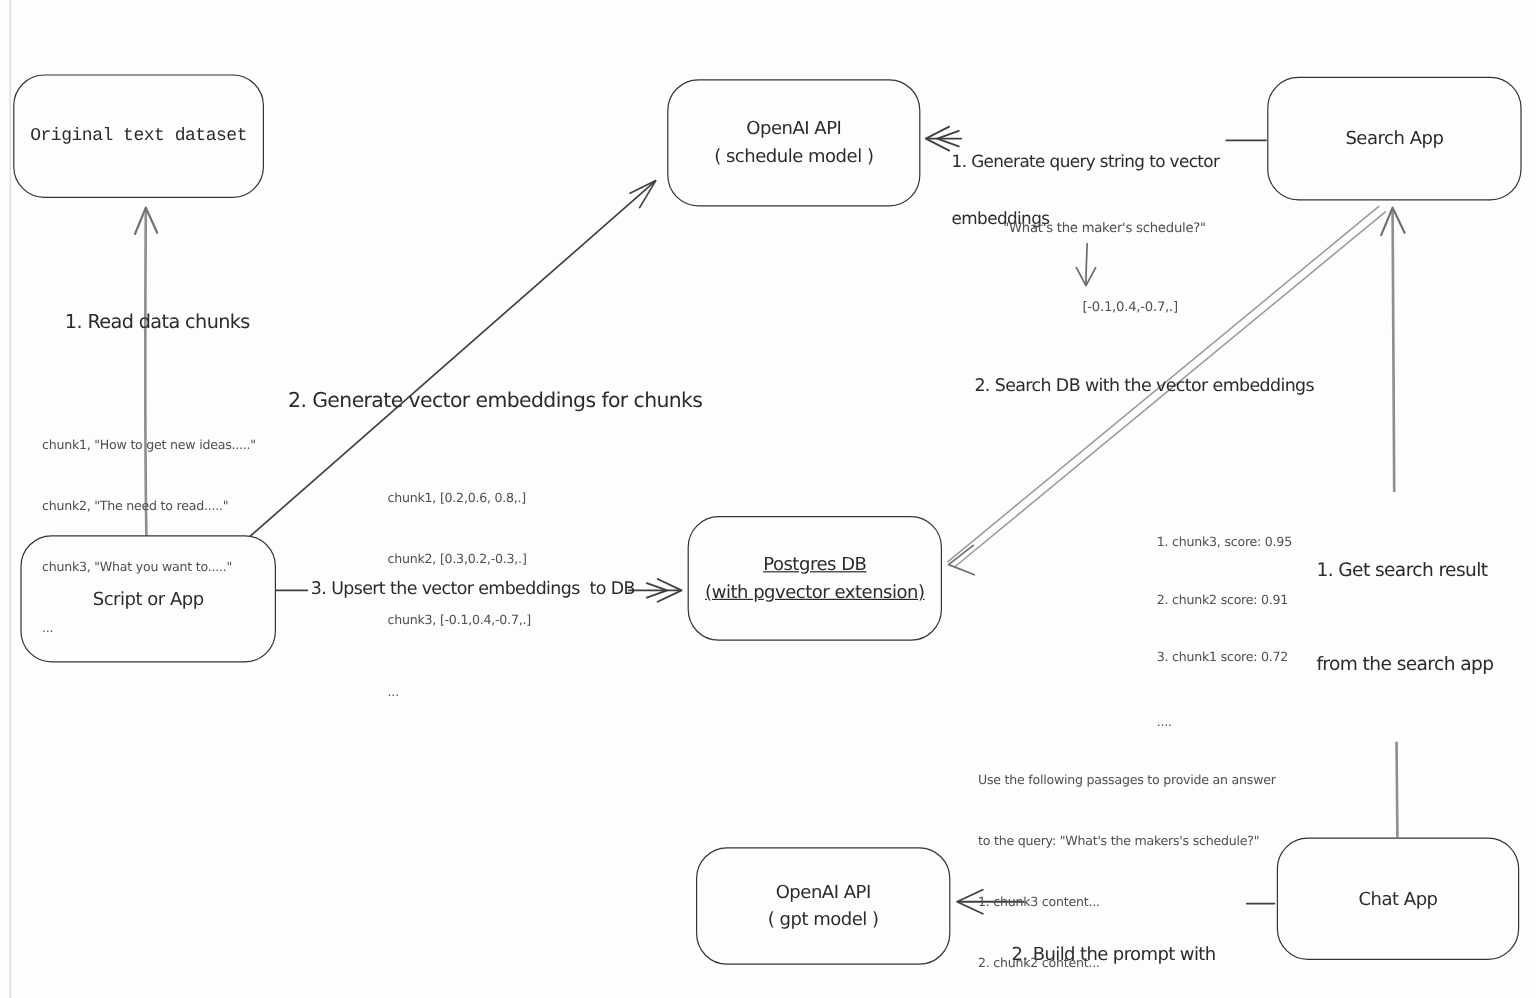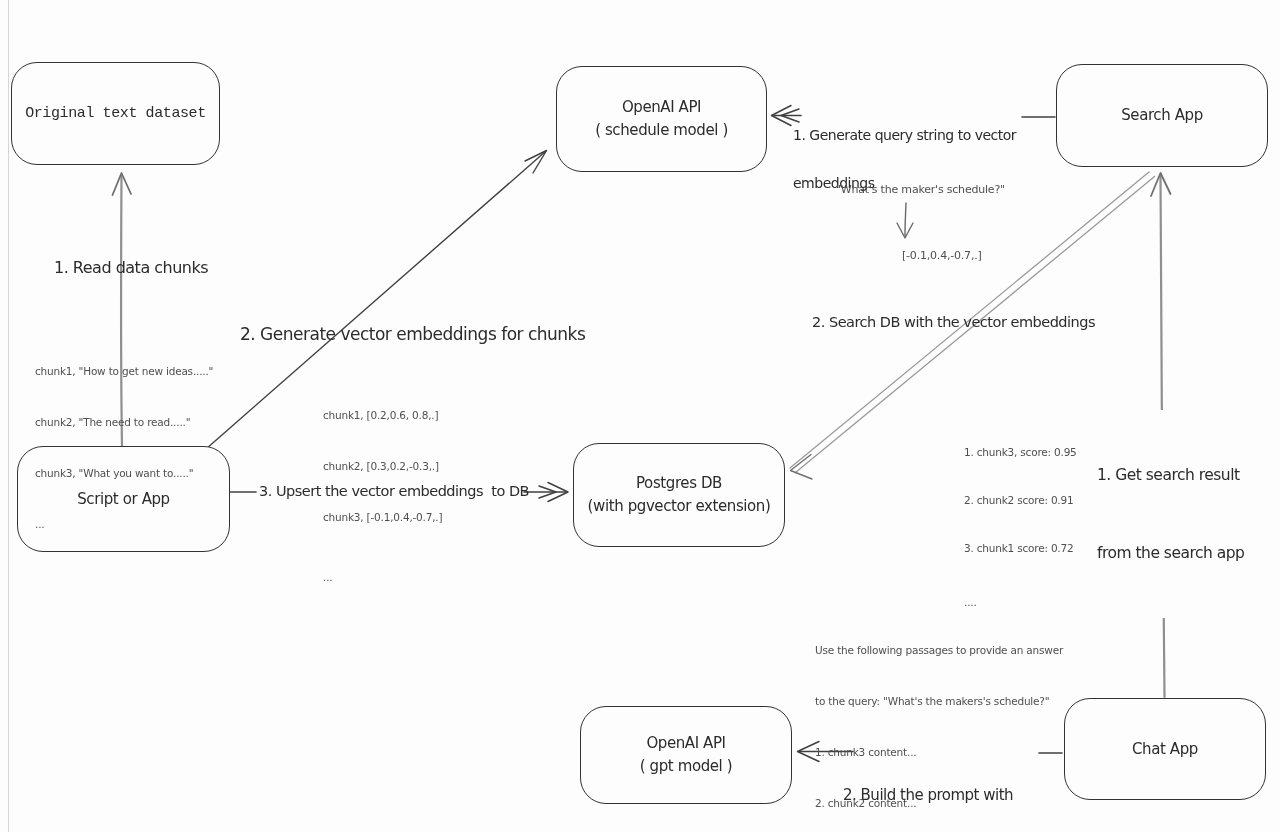--- a/index.html
+++ b/index.html
@@ -22,21 +22,21 @@
   .lbl-center{text-align:left;}
   .ann{
     position:absolute;font-size:10.5px;letter-spacing:-0.2px;color:#4f4f4f;
     line-height:17px;white-space:pre;
   }
   .white-bg{background:#fdfdfd;padding:0 3px;}
   .n-original{left:11px;top:62px;width:207px;height:101px;font-family:Liberation Mono, monospace;}
   .n-embedding{left:556px;top:66px;width:209px;height:104px;}
   .n-search{left:1056px;top:64px;width:210px;height:101px;}
   .n-script{left:17px;top:446px;width:211px;height:104px;}
-  .n-postgres{left:573px;top:443px;width:210px;height:102px;}
+  .n-postgres{left:573px;top:430px;width:210px;height:102px;text-decoration:underline;}
   .n-gpt{left:580px;top:706px;width:210px;height:96px;}
   .n-chat{left:1064px;top:698px;width:200px;height:100px;}
 </style>
 </head>
 <body>
 
 <div class="canvas">
   <div class="page-edge"></div>
 
   <svg class="arrows" viewBox="0 0 1280 832" fill="none" stroke-linecap="round" stroke-linejoin="round">

